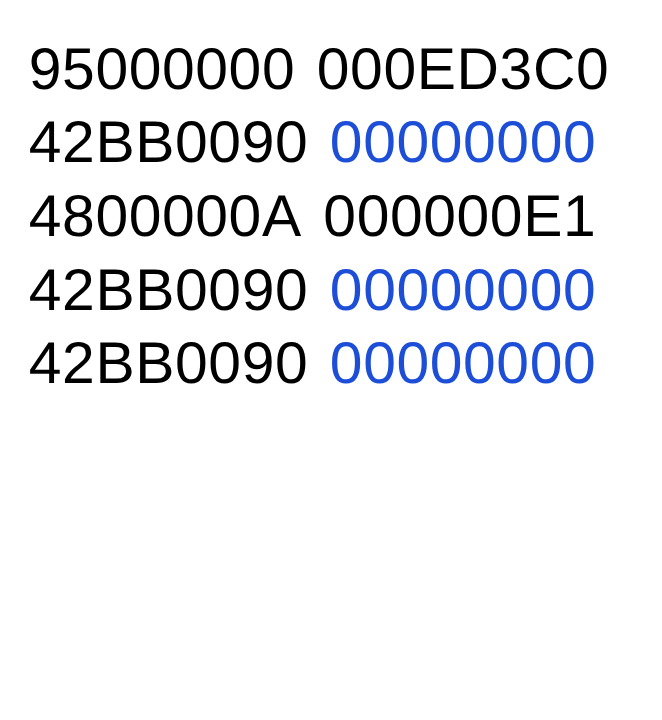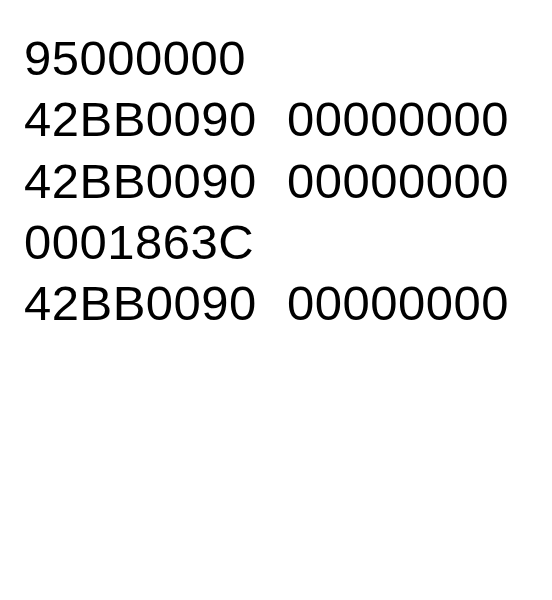--- a/index.html
+++ b/index.html
@@ -25,43 +25,44 @@
       line-height: 1.25;
       letter-spacing: 0.5px;
     }
     .hex-cell {
       white-space: nowrap;
     }
     .c-black {
       color: #000000;
     }
     .c-blue {
-      color: #000000;
-      margin-left: 12px;
+      color: #1d4ed8;
     }
   </style>
 </head>
 <body>
 
 <div class="hex-list">
   <div class="hex-row">
     <span class="hex-cell c-black">95000000</span>
+    <span class="hex-cell c-black">000ED3C0</span>
   </div>
   <div class="hex-row">
+  </div>
+  <div class="hex-row">
+    <span class="hex-cell c-black">42BB0090</span>
+    <span class="hex-cell c-blue">00000000</span>
+  </div>
+  <div class="hex-row">
+    <span class="hex-cell c-black">4800000A</span>
+    <span class="hex-cell c-black">000000E1</span>
   </div>
   <div class="hex-row">
     <span class="hex-cell c-black">42BB0090</span>
     <span class="hex-cell c-blue">00000000</span>
   </div>
   <div class="hex-row">
   </div>
   <div class="hex-row">
     <span class="hex-cell c-black">42BB0090</span>
     <span class="hex-cell c-blue">00000000</span>
   </div>
-  <div class="hex-row">
-    <span class="hex-cell c-black">0001863C</span>
-  </div>
-  <div class="hex-row">
-    <span class="hex-cell c-black">42BB0090</span>
-    <span class="hex-cell c-blue">00000000</span>
-  </div>
 </div>
 
 </body></html>

